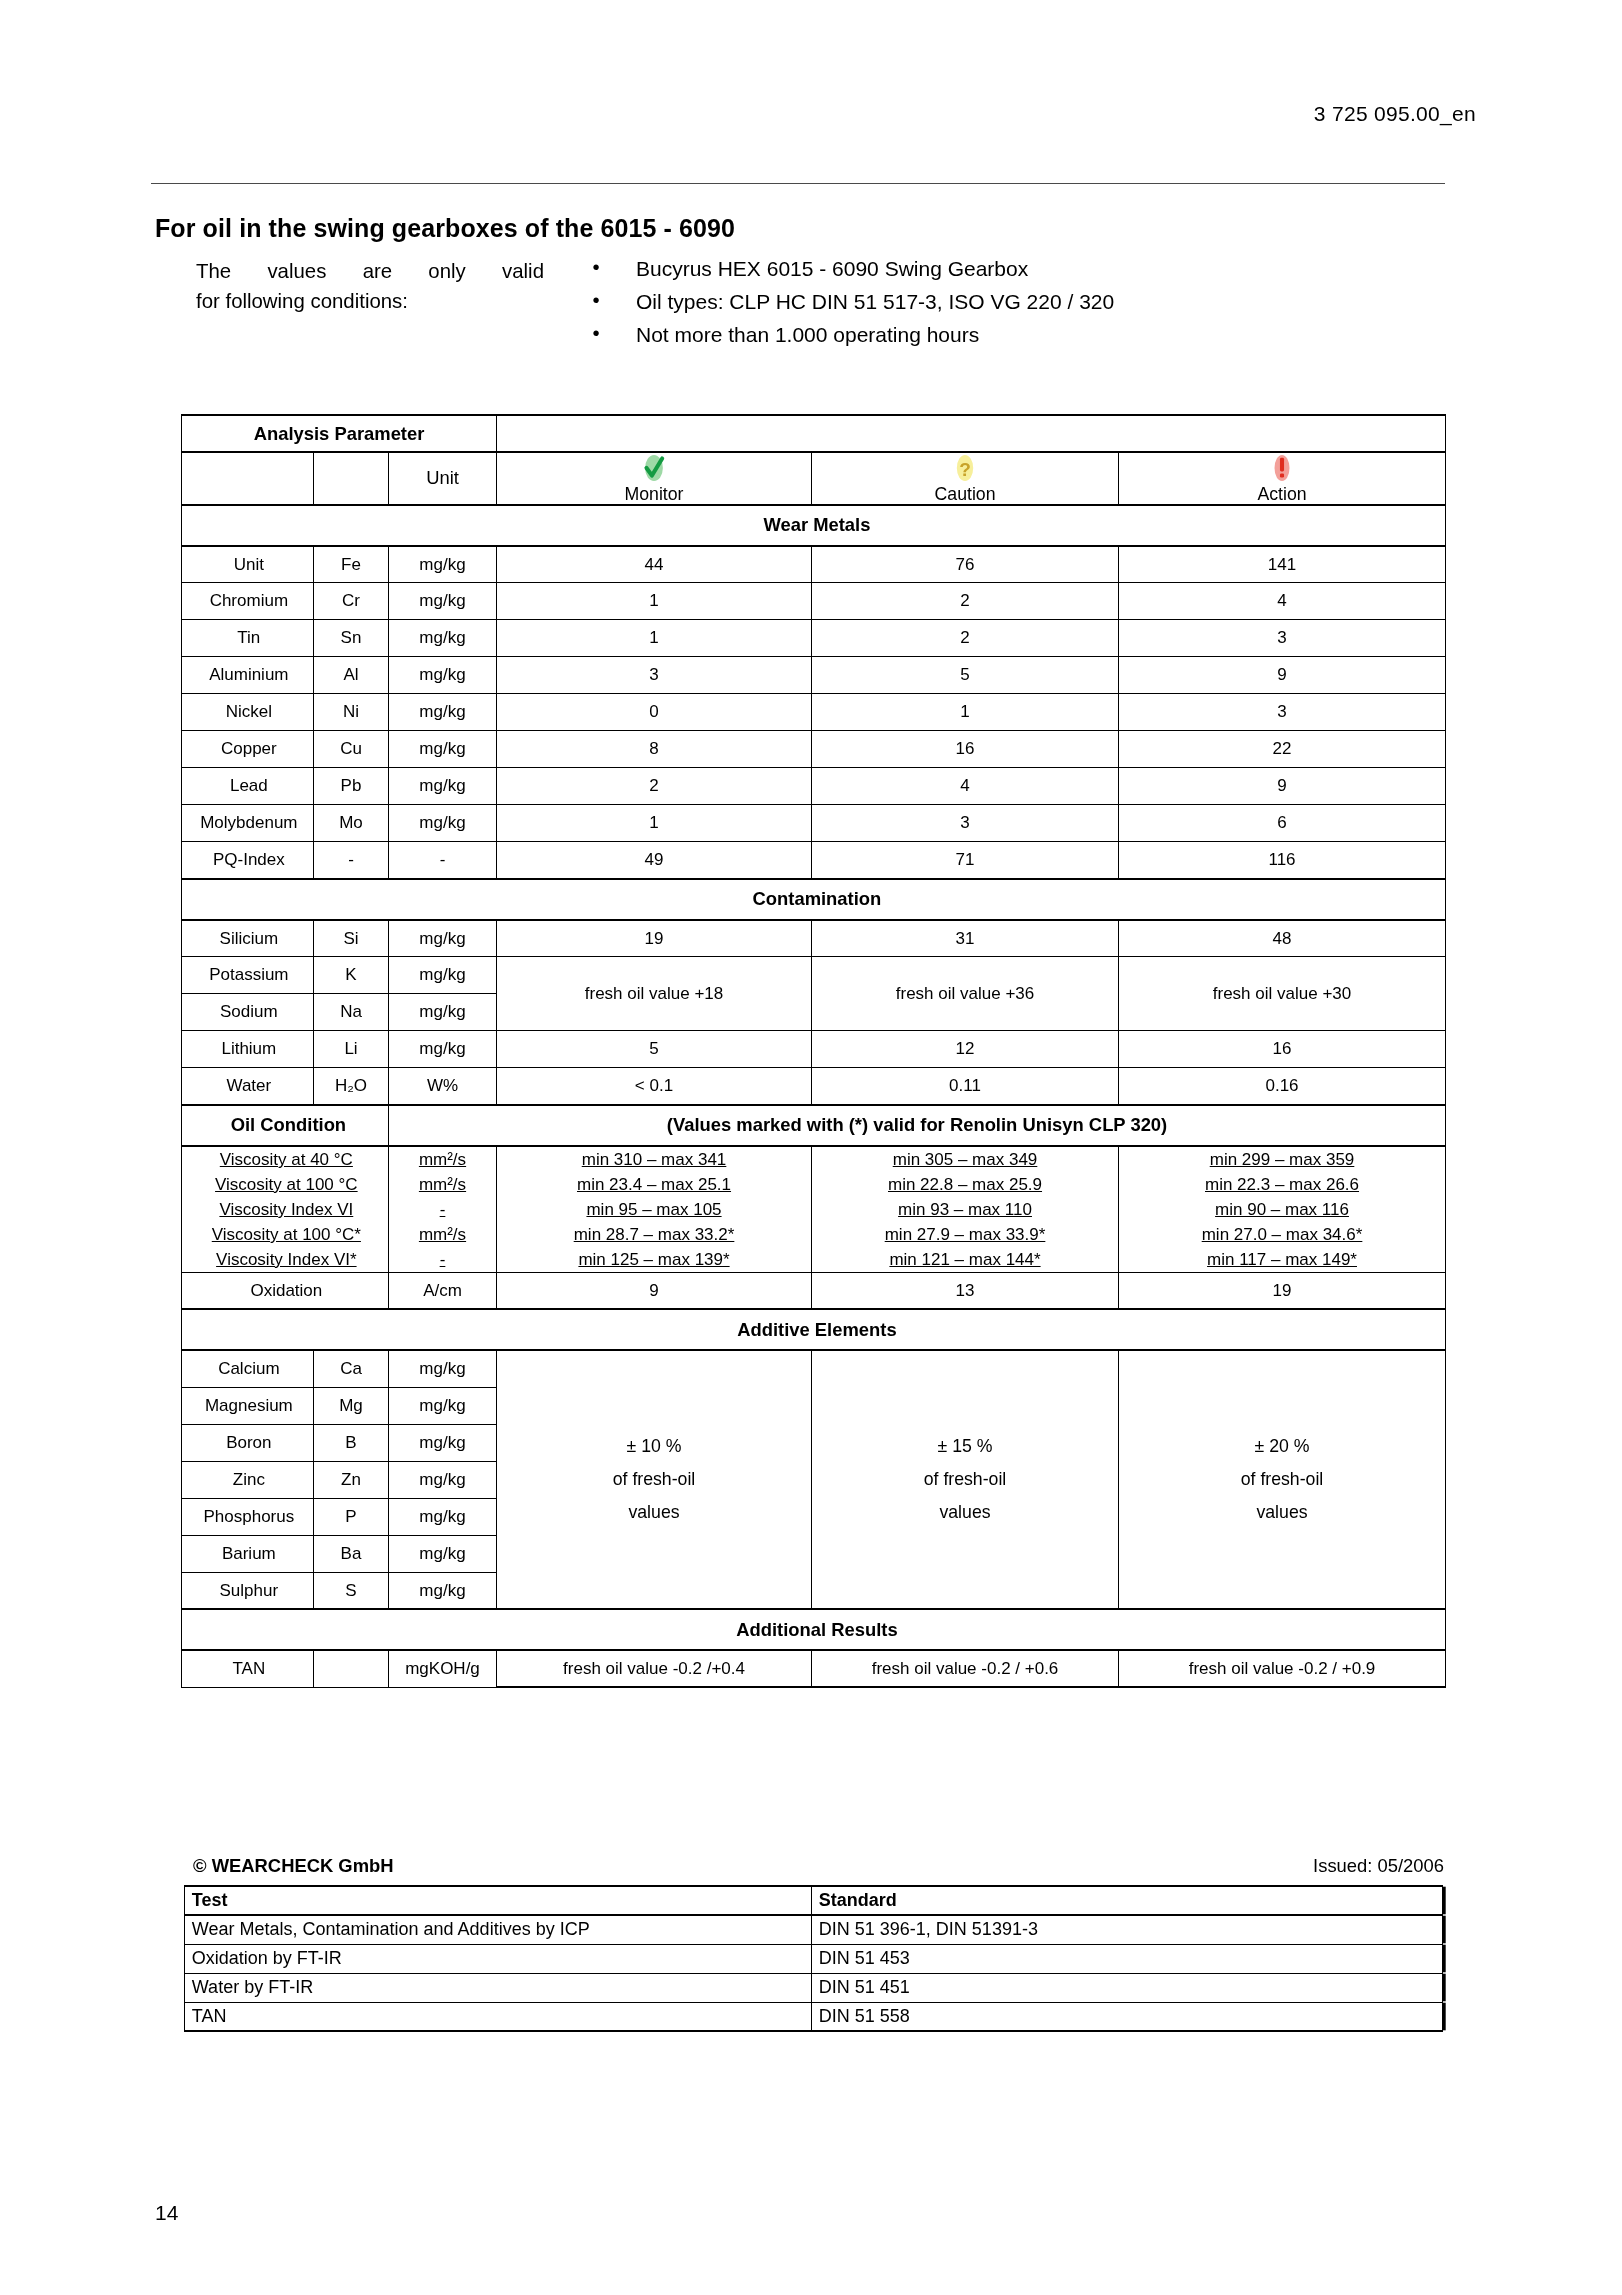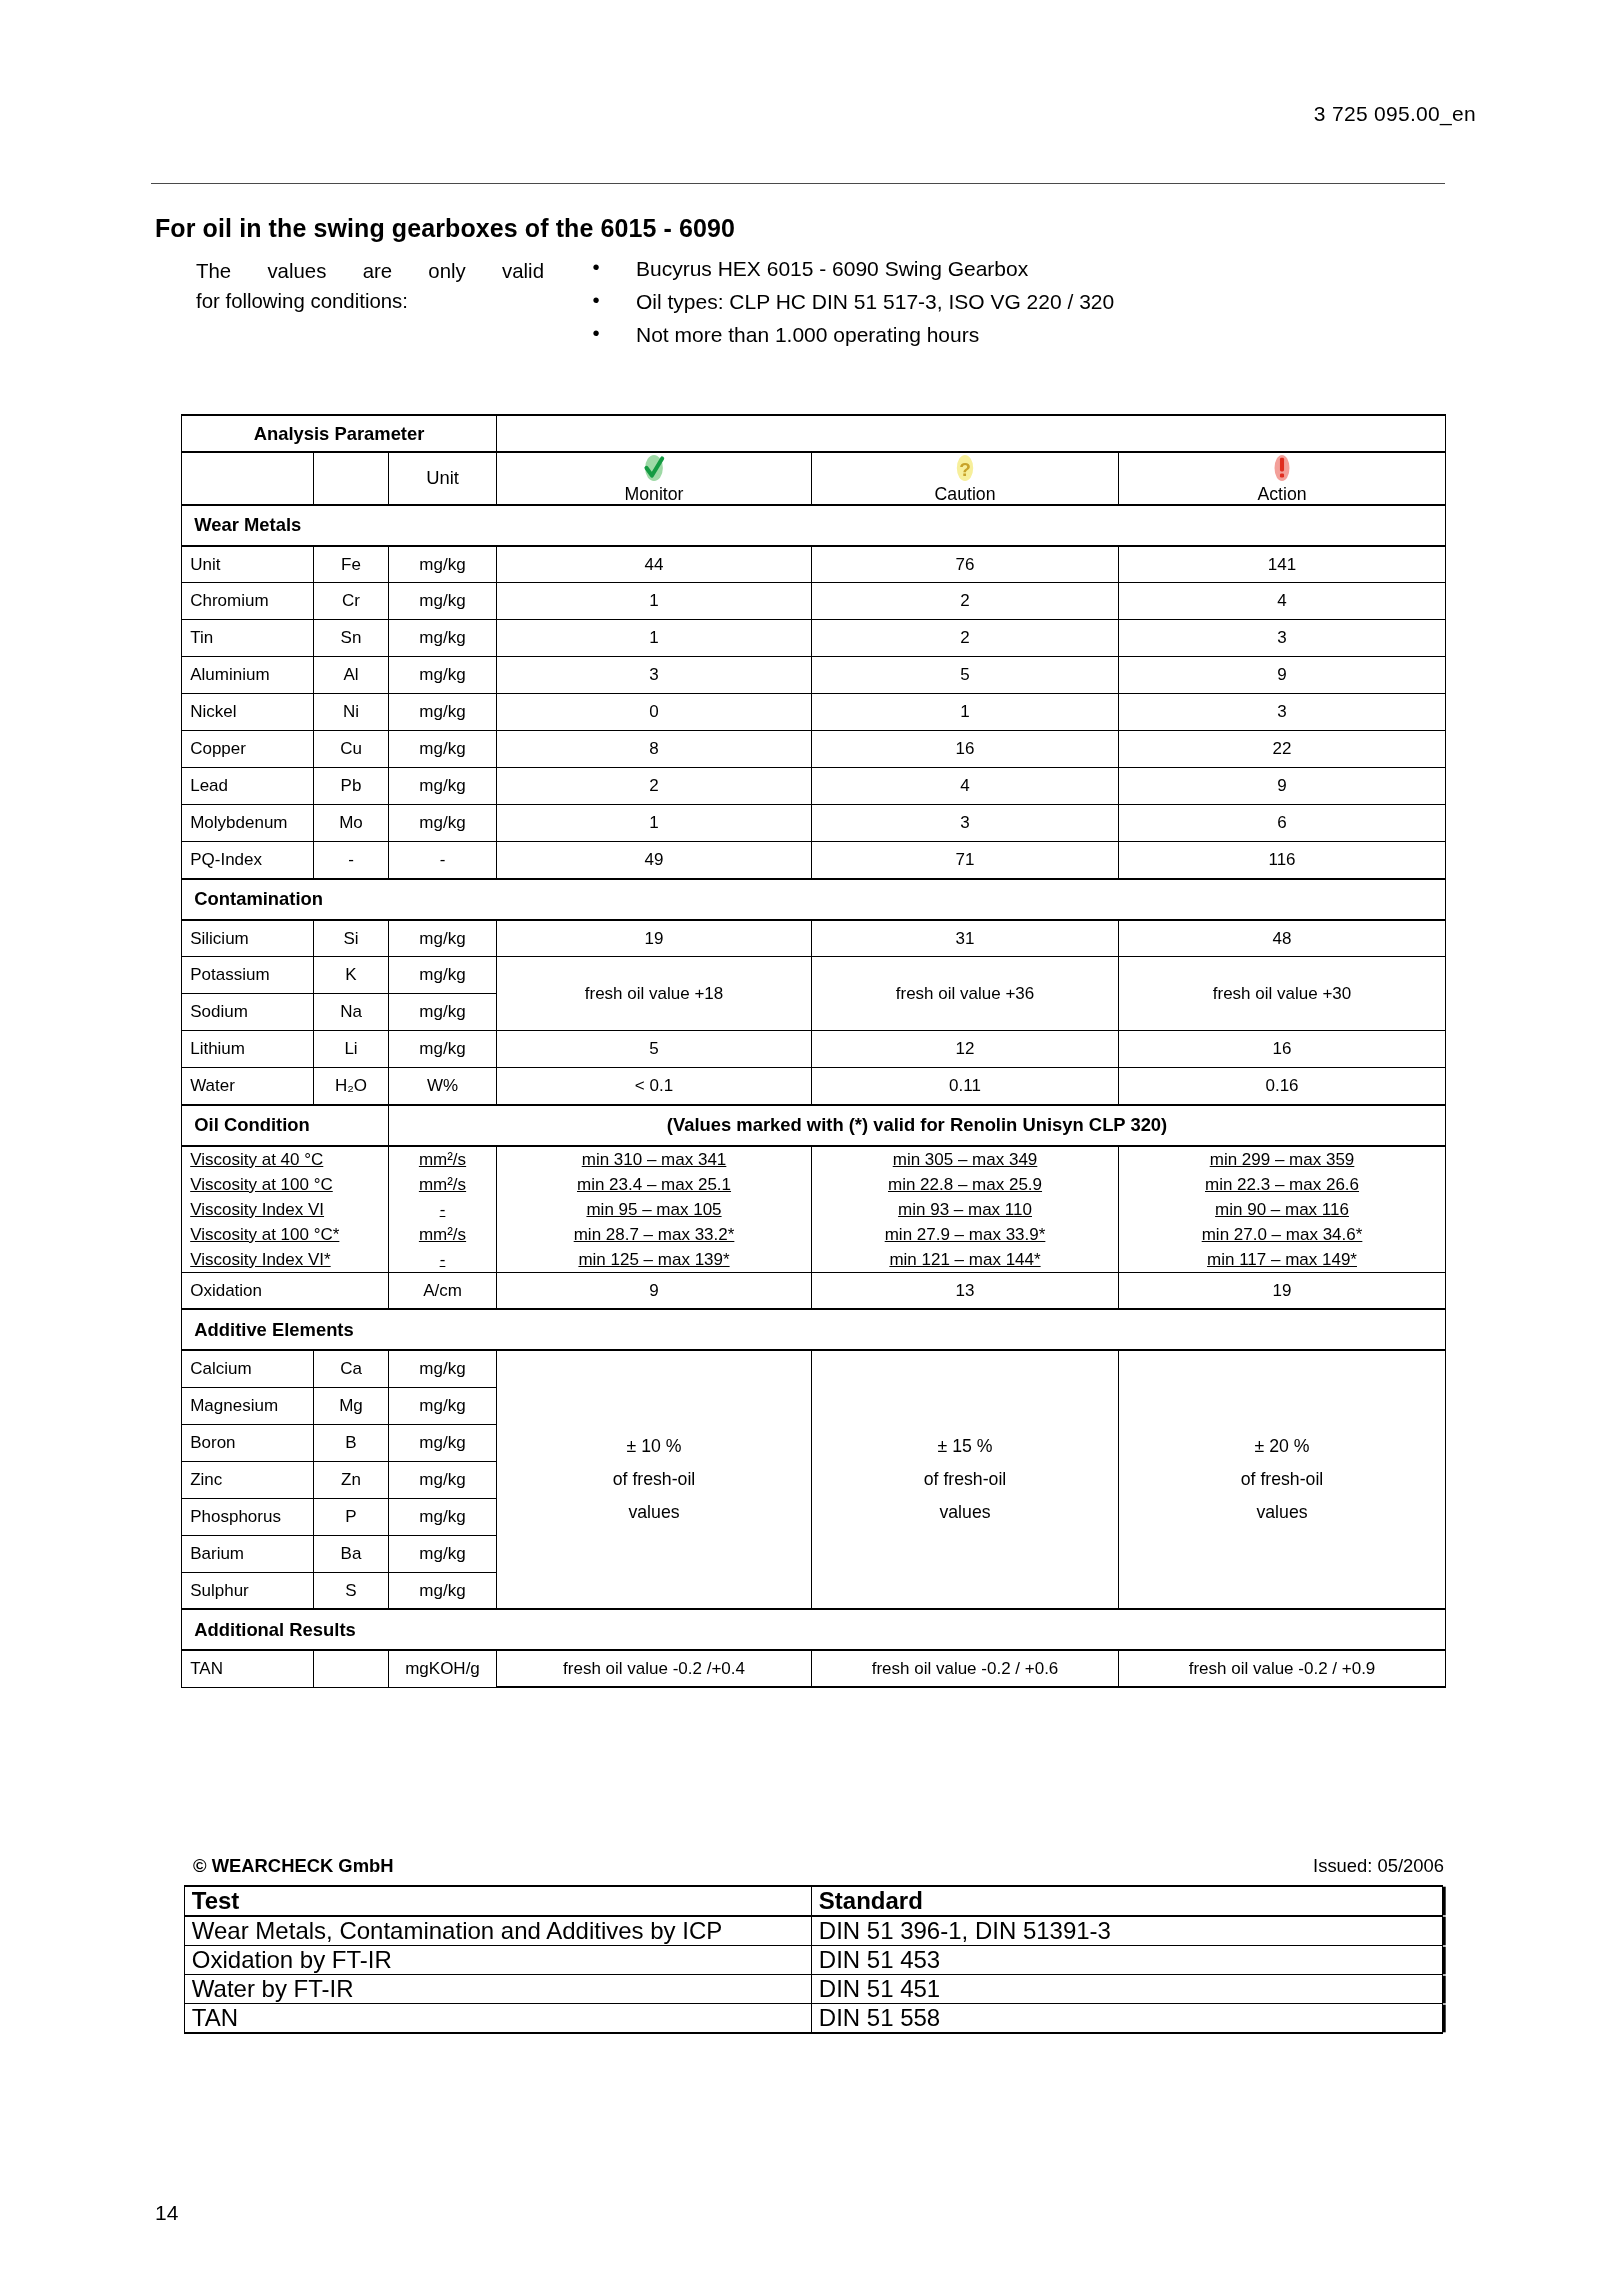--- a/index.html
+++ b/index.html
@@ -73,21 +73,21 @@
     table-layout:fixed;
   }
   .tbl td{
     border:1px solid #000;
     padding:0 5.5px;
     vertical-align:middle;
     height:37px;
     box-sizing:border-box;
   }
   .tbl td.c{text-align:center;}
-  .tbl td.l{text-align:left;padding-left:8.2px;}
+  .tbl td.l{text-align:center;padding-left:8.2px;}
   .tbl .hvy-top{border-top:2.7px solid #000;}
   .tbl .hvy-bot{border-bottom:2.7px solid #000;}
   .sechead td{
     font-weight:bold;
     font-size:18.4px;
     height:41px;
     border-top:2.7px solid #000;
     border-bottom:2.7px solid #000;
   }
   .sechead td.pad{padding-left:12.3px;}
@@ -152,21 +152,21 @@
     font-size:18.4px;
     white-space:nowrap;
   }
 
   
   .tbl2{
     position:absolute;
     left:184px;top:1885px;
     width:1258px;
     border-collapse:collapse;
-    font-size:24px;
+    font-size:18px;
     table-layout:fixed;
   }
   .tbl2 td{
     border:1px solid #000;
     height:29px;
     padding:0 6.8px;
     vertical-align:middle;
     box-sizing:border-box;
   }
   .tbl2 tr.hdr td{

